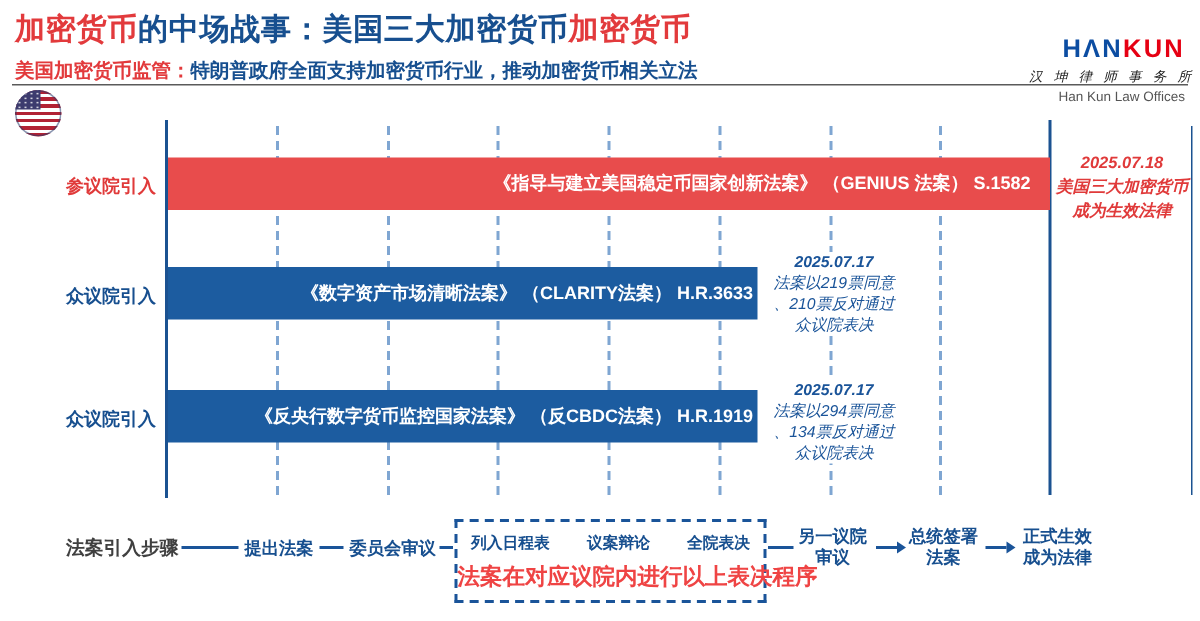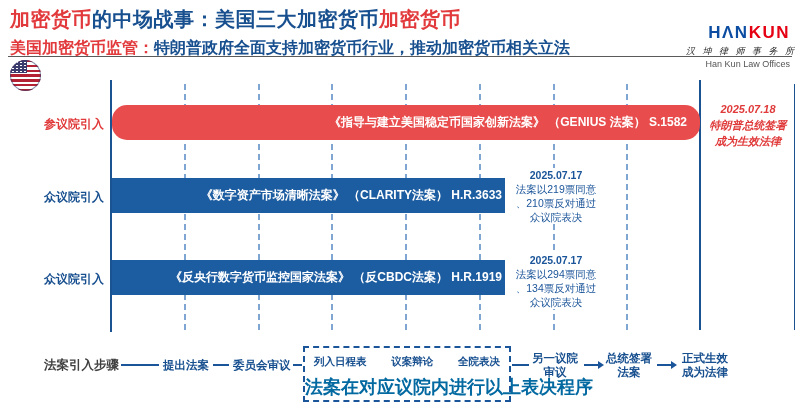--- a/index.html
+++ b/index.html
@@ -3,21 +3,21 @@
 <meta charset="utf-8">
 <style>
   * { margin:0; padding:0; box-sizing:border-box; }
   body { background:#e8e8e8; font-family:"Liberation Sans", sans-serif; }
   .page { position:relative; width:800px; height:414px; background:#ffffff; overflow:hidden; margin:0 auto; }
 
   
   .title { position:absolute; left:10px; top:6px; font-size:20px; font-weight:bold; letter-spacing:0.5px; white-space:nowrap; }
   .t-red { color:#E23A3C; }
   .t-blue { color:#174F8F; }
-  .subtitle { position:absolute; left:10px; top:38px; font-size:16px; font-weight:bold; white-space:nowrap; }
+  .subtitle { position:absolute; left:10px; top:38px; font-size:13px; font-weight:bold; white-space:nowrap; }
   .rule { position:absolute; left:8px; top:56px; width:784px; height:1px; background:#5a5a5a; }
 
   .logo { position:absolute; right:10px; top:7px; width:104px; text-align:right;margin-top:16px; }
   .logo-en { font-size:17px; font-weight:800; letter-spacing:1.5px; white-space:nowrap; }
   .logo-han { color:#0C4DA2; }
   .logo-kun { color:#E60013; }
   .logo-cn { font-size:9px; color:#222; letter-spacing:2.5px; margin-top:2px; white-space:nowrap;font-style:italic; }
   .logo-sub { font-size:9px; color:#555; margin-top:1px; white-space:nowrap; }
 
   
@@ -37,35 +37,35 @@
          display:flex; align-items:center; justify-content:flex-end; padding-right:13px; white-space:nowrap; }
   .bar-red { background:#E84C4C; }
   .bar-blue { background:#1C5CA0; }
 
   .chamber { position:absolute; left:0; width:104px; text-align:right; font-size:12px; font-weight:bold; white-space:nowrap; }
   .c-red { color:#E03A3A; }
   .c-blue { color:#174F8F; }
 
   .ann { position:absolute; text-align:center; background:#ffffff; }
   .ann-red { color:#E03A3A; font-weight:bold; font-size:11px; line-height:16px;font-style:italic; }
-  .ann-blue { color:#1A5499; font-size:10.5px; line-height:14px; }
+  .ann-blue { color:#1A5499; font-size:10.5px; line-height:14px;font-style:italic; }
   .ann-date { font-weight:bold; }
 
   
   .flow-label { position:absolute; left:44px; top:357px; font-size:12.5px; font-weight:bold; color:#404040; white-space:nowrap; }
   .fstep { position:absolute; font-size:11.5px; font-weight:bold; color:#174F8F; white-space:nowrap; }
   .fstep2l { position:absolute; font-size:11.5px; font-weight:bold; color:#174F8F; text-align:center; line-height:14px; }
   .fline { position:absolute; height:2px; background:#1A5499; }
   .farrow { position:absolute; height:2px; background:#1A5499; }
   .farrow::after { content:''; position:absolute; right:-6px; top:-3px;
                    border-left:6px solid #1A5499; border-top:4px solid transparent; border-bottom:4px solid transparent; }
   .fbox { position:absolute; left:303px; top:346px; width:208px; height:56px; border:2px dashed #1A5499; background:#fff; }
   .fbox-row { display:flex; justify-content:space-between; padding:7px 9px 0 9px;
               font-size:10.5px; font-weight:bold; color:#174F8F; white-space:nowrap; }
-  .fbox-caption { text-align:center; font-size:18px; font-weight:bold; color:#0369a1; margin-top:6px; white-space:nowrap; }
+  .fbox-caption { text-align:center; font-size:15px; font-weight:bold; color:#ef4444; margin-top:6px; white-space:nowrap; }
 </style>
 </head>
 <body>
 
 <div class="page">
 
   <div class="title">
     <span class="t-red">加密货币</span><span class="t-blue">的中场战事：美国三大加密货币</span><span class="t-red">加密货币</span>
   </div>
   <div class="subtitle">
@@ -91,27 +91,27 @@
     <div class="vdash" style="left:479px; top:84px; height:246px;"></div>
     <div class="vdash" style="left:553px; top:84px; height:246px;"></div>
     <div class="vdash" style="left:626px; top:84px; height:246px;"></div>
     <div class="vline" style="left:699px; top:80px; width:2px; height:250px;"></div>
     <div class="vline" style="left:794px; top:84px; width:1px; height:246px;"></div>
 
     <div class="chamber c-red" style="top:116px;">参议院引入</div>
     <div class="chamber c-blue" style="top:189px;">众议院引入</div>
     <div class="chamber c-blue" style="top:271px;">众议院引入</div>
 
-    <div class="bar bar-red" style="left:112px; top:105px; width:588px;border-radius:15px;">《指导与建立美国稳定币国家创新法案》 （GENIUS 法案） S.1582</div>
+    <div class="bar bar-red" style="left:112px; top:105px; width:588px;">《指导与建立美国稳定币国家创新法案》 （GENIUS 法案） S.1582</div>
     <div class="bar bar-blue" style="left:112px; top:178px; width:403px;">《数字资产市场清晰法案》 （CLARITY法案） H.R.3633</div>
     <div class="bar bar-blue" style="left:112px; top:260px; width:403px;">《反央行数字货币监控国家法案》 （反CBDC法案） H.R.1919</div>
 
     <div class="ann ann-red" style="left:702px; top:101px; width:92px;">
       <div class="ann-date">2025.07.18</div>
-      <div>特朗普总统签署</div>
+      <div>美国三大加密货币</div>
       <div>成为生效法律</div>
     </div>
     <div class="ann ann-blue" style="left:505px; top:168px; width:102px;">
       <div class="ann-date">2025.07.17</div>
       <div>法案以219票同意</div>
       <div>、210票反对通过</div>
       <div>众议院表决</div>
     </div>
     <div class="ann ann-blue" style="left:505px; top:253px; width:102px;">
       <div class="ann-date">2025.07.17</div>

